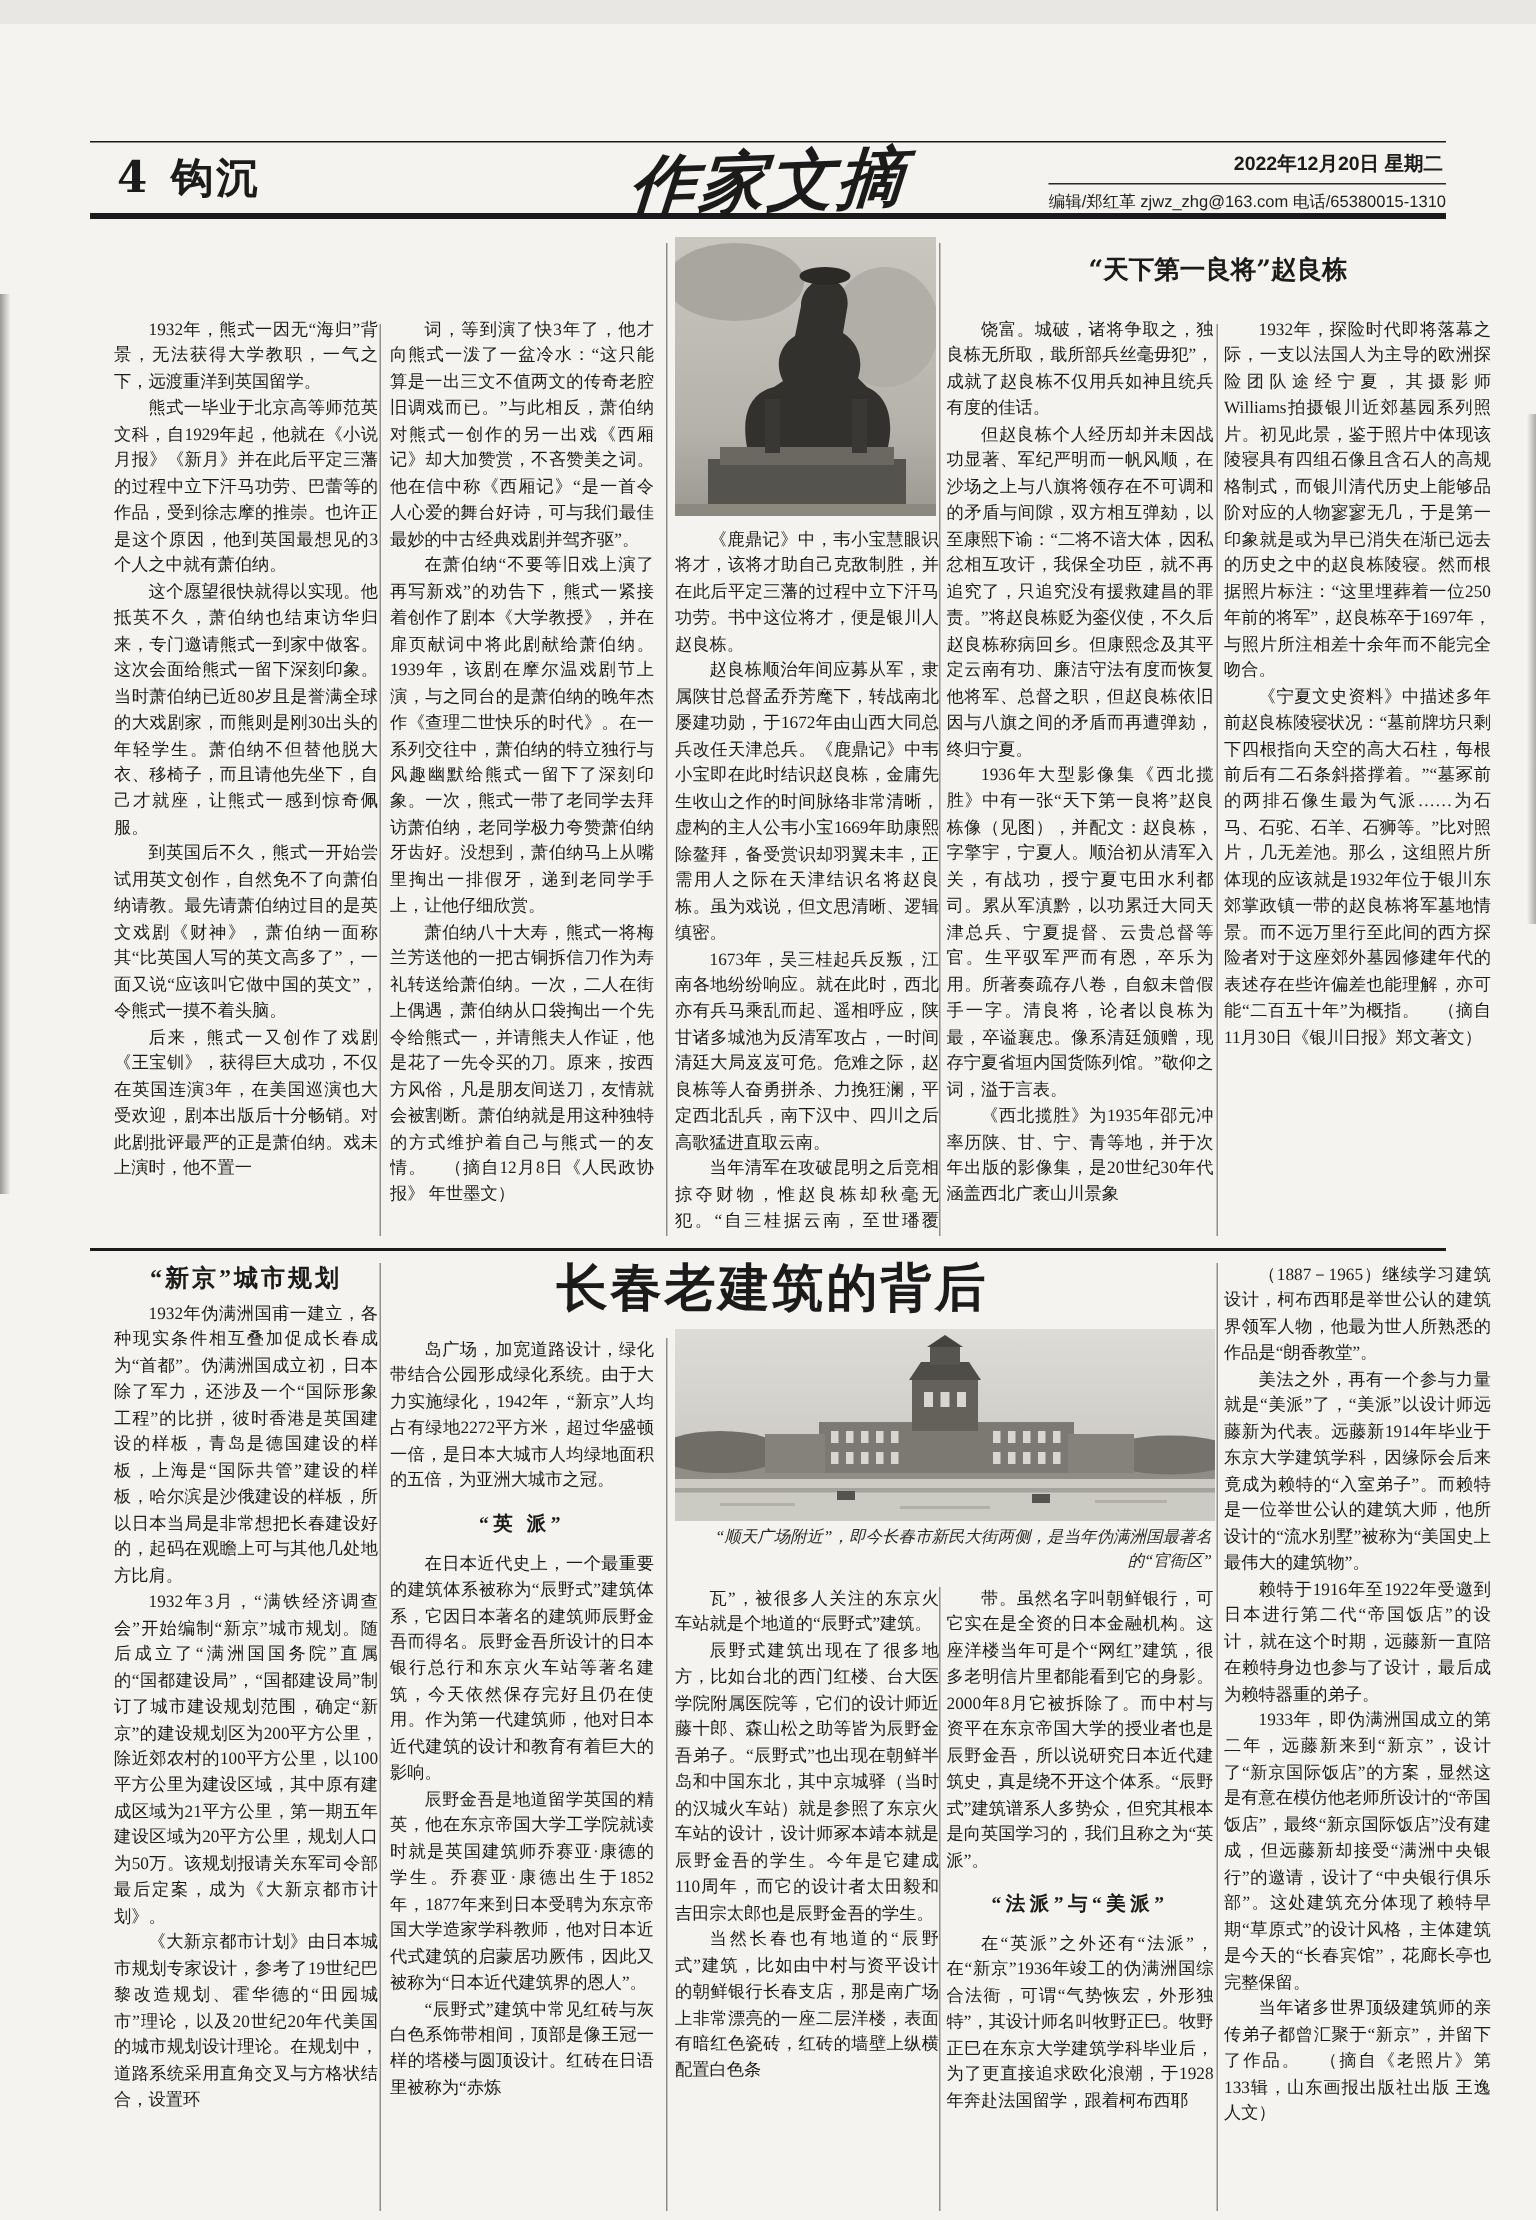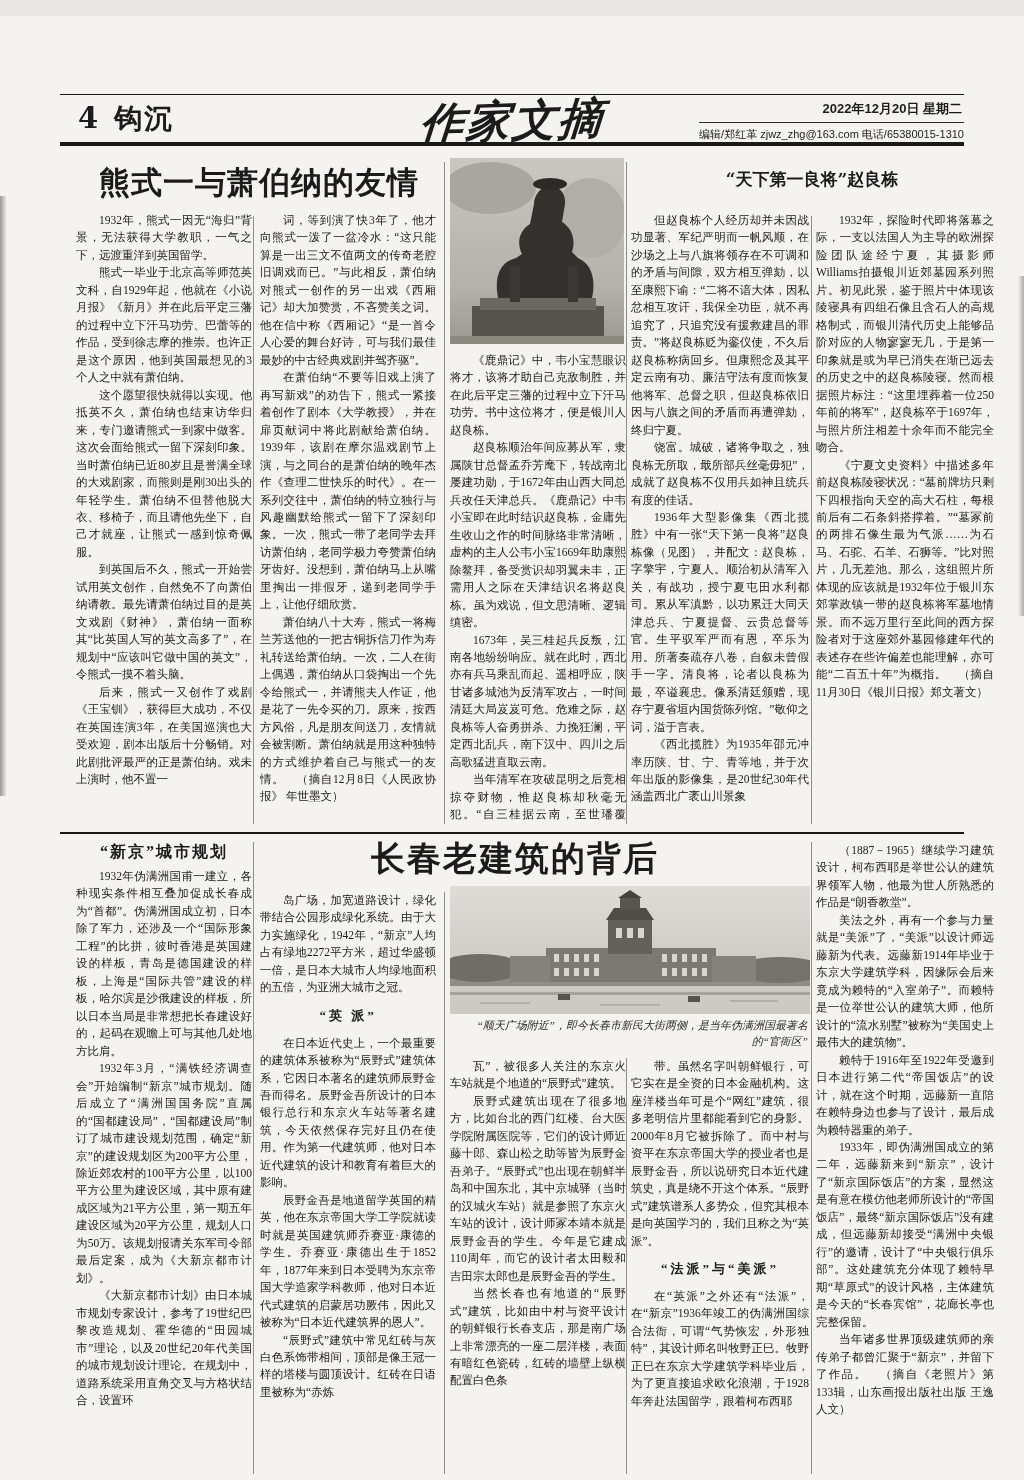--- a/index.html
+++ b/index.html
@@ -36,21 +36,20 @@
   <div class="hdr-left">
     <span class="num">4</span><span>钩沉</span>
   </div>
   <div class="masthead">作家文摘</div>
   <div class="hdr-right">
     <div class="hdr-date">2022年12月20日 星期二</div>
     <div class="hdr-contact">编辑/郑红革 zjwz_zhg@163.com 电话/65380015-1310</div>
   </div>
   <div class="rule" style="left:60px;top:126px;width:904px;height:4px;"></div>
 
-  <div class="art-title" style="left:75px;top:146px;width:368px;font-size:31px;letter-spacing:1px;">熊式一与萧伯纳的友情</div>
   <div class="art-title" style="left:628px;top:152px;width:368px;font-size:17px;">“天下第一良将”赵良栋</div>
 
   <div class="photo" style="left:450px;top:142px;width:174px;height:186px;">
     <svg width="174" height="186" viewBox="0 0 174 186" xmlns="http://www.w3.org/2000/svg">
       <defs>
         <linearGradient id="pbg" x1="0" y1="0" x2="0" y2="1">
           <stop offset="0" stop-color="#c9c7c0"></stop>
             <stop offset="0.7" stop-color="#b3b1aa"></stop>
             <stop offset="1" stop-color="#9a988f"></stop>
         </linearGradient>
@@ -70,38 +69,38 @@
 
   <div class="vrule" style="left:253px;top:200px;height:608px;"></div>
   <div class="vrule" style="left:444px;top:146px;height:662px;"></div>
   <div class="vrule" style="left:626px;top:146px;height:662px;"></div>
   <div class="vrule" style="left:811px;top:200px;height:608px;"></div>
 
   <div class="col" style="left:76px;top:196px;width:176px;height:612px;">
     <p>1932年，熊式一因无“海归”背景，无法获得大学教职，一气之下，远渡重洋到英国留学。</p>
     <p>熊式一毕业于北京高等师范英文科，自1929年起，他就在《小说月报》《新月》并在此后平定三藩的过程中立下汗马功劳、巴蕾等的作品，受到徐志摩的推崇。也许正是这个原因，他到英国最想见的3个人之中就有萧伯纳。</p>
     <p>这个愿望很快就得以实现。他抵英不久，萧伯纳也结束访华归来，专门邀请熊式一到家中做客。这次会面给熊式一留下深刻印象。当时萧伯纳已近80岁且是誉满全球的大戏剧家，而熊则是刚30出头的年轻学生。萧伯纳不但替他脱大衣、移椅子，而且请他先坐下，自己才就座，让熊式一感到惊奇佩服。</p>
-    <p>到英国后不久，熊式一开始尝试用英文创作，自然免不了向萧伯纳请教。最先请萧伯纳过目的是英文戏剧《财神》，萧伯纳一面称其“比英国人写的英文高多了”，在规划中“应该叫它做中国的英文”，令熊式一摸不着头脑。</p>
+    <p>到英国后不久，熊式一开始尝试用英文创作，自然免不了向萧伯纳请教。最先请萧伯纳过目的是英文戏剧《财神》，萧伯纳一面称其“比英国人写的英文高多了”，一面又说“应该叫它做中国的英文”，令熊式一摸不着头脑。</p>
     <p>后来，熊式一又创作了戏剧《王宝钏》，获得巨大成功，不仅在英国连演3年，在美国巡演也大受欢迎，剧本出版后十分畅销。对此剧批评最严的正是萧伯纳。戏未上演时，他不置一</p>
   </div>
   <div class="col" style="left:260px;top:196px;width:176px;height:612px;">
     <p>词，等到演了快3年了，他才向熊式一泼了一盆冷水：“这只能算是一出三文不值两文的传奇老腔旧调戏而已。”与此相反，萧伯纳对熊式一创作的另一出戏《西厢记》却大加赞赏，不吝赞美之词。他在信中称《西厢记》“是一首令人心爱的舞台好诗，可与我们最佳最妙的中古经典戏剧并驾齐驱”。</p>
     <p>在萧伯纳“不要等旧戏上演了再写新戏”的劝告下，熊式一紧接着创作了剧本《大学教授》，并在扉页献词中将此剧献给萧伯纳。1939年，该剧在摩尔温戏剧节上演，与之同台的是萧伯纳的晚年杰作《查理二世快乐的时代》。在一系列交往中，萧伯纳的特立独行与风趣幽默给熊式一留下了深刻印象。一次，熊式一带了老同学去拜访萧伯纳，老同学极力夸赞萧伯纳牙齿好。没想到，萧伯纳马上从嘴里掏出一排假牙，递到老同学手上，让他仔细欣赏。</p>
     <p>萧伯纳八十大寿，熊式一将梅兰芳送他的一把古铜拆信刀作为寿礼转送给萧伯纳。一次，二人在街上偶遇，萧伯纳从口袋掏出一个先令给熊式一，并请熊夫人作证，他是花了一先令买的刀。原来，按西方风俗，凡是朋友间送刀，友情就会被割断。萧伯纳就是用这种独特的方式维护着自己与熊式一的友情。　（摘自12月8日《人民政协报》 年世墨文）</p>
   </div>
 
   <div class="col" style="left:450px;top:336px;width:176px;height:472px;">
     <p>《鹿鼎记》中，韦小宝慧眼识将才，该将才助自己克敌制胜，并在此后平定三藩的过程中立下汗马功劳。书中这位将才，便是银川人赵良栋。</p>
     <p>赵良栋顺治年间应募从军，隶属陕甘总督孟乔芳麾下，转战南北屡建功勋，于1672年由山西大同总兵改任天津总兵。《鹿鼎记》中韦小宝即在此时结识赵良栋，金庸先生收山之作的时间脉络非常清晰，虚构的主人公韦小宝1669年助康熙除鳌拜，备受赏识却羽翼未丰，正需用人之际在天津结识名将赵良栋。虽为戏说，但文思清晰、逻辑缜密。</p>
     <p>1673年，吴三桂起兵反叛，江南各地纷纷响应。就在此时，西北亦有兵马乘乱而起、遥相呼应，陕甘诸多城池为反清军攻占，一时间清廷大局岌岌可危。危难之际，赵良栋等人奋勇拼杀、力挽狂澜，平定西北乱兵，南下汉中、四川之后高歌猛进直取云南。</p>
     <p>当年清军在攻破昆明之后竞相掠夺财物，惟赵良栋却秋毫无犯。“自三桂据云南，至世璠覆亡，历年久，子女玉帛充积</p>
   </div>
   <div class="col" style="left:631px;top:196px;width:178px;height:612px;">
+    <p>饶富。城破，诸将争取之，独良栋无所取，戢所部兵丝毫毋犯”，成就了赵良栋不仅用兵如神且统兵有度的佳话。</p>
     <p>但赵良栋个人经历却并未因战功显著、军纪严明而一帆风顺，在沙场之上与八旗将领存在不可调和的矛盾与间隙，双方相互弹劾，以至康熙下谕：“二将不谙大体，因私忿相互攻讦，我保全功臣，就不再追究了，只追究没有援救建昌的罪责。”将赵良栋贬为銮仪使，不久后赵良栋称病回乡。但康熙念及其平定云南有功、廉洁守法有度而恢复他将军、总督之职，但赵良栋依旧因与八旗之间的矛盾而再遭弹劾，终归宁夏。</p>
-    <p>饶富。城破，诸将争取之，独良栋无所取，戢所部兵丝毫毋犯”，成就了赵良栋不仅用兵如神且统兵有度的佳话。</p>
     <p>1936年大型影像集《西北揽胜》中有一张“天下第一良将”赵良栋像（见图），并配文：赵良栋，字擎宇，宁夏人。顺治初从清军入关，有战功，授宁夏屯田水利都司。累从军滇黔，以功累迁大同天津总兵、宁夏提督、云贵总督等官。生平驭军严而有恩，卒乐为用。所著奏疏存八卷，自叙未曾假手一字。清良将，论者以良栋为最，卒谥襄忠。像系清廷颁赠，现存宁夏省垣内国货陈列馆。”敬仰之词，溢于言表。</p>
     <p>《西北揽胜》为1935年邵元冲率历陕、甘、宁、青等地，并于次年出版的影像集，是20世纪30年代涵盖西北广袤山川景象</p>
   </div>
   <div class="col" style="left:816px;top:196px;width:178px;height:612px;">
     <p>1932年，探险时代即将落幕之际，一支以法国人为主导的欧洲探险团队途经宁夏，其摄影师Williams拍摄银川近郊墓园系列照片。初见此景，鉴于照片中体现该陵寝具有四组石像且含石人的高规格制式，而银川清代历史上能够品阶对应的人物寥寥无几，于是第一印象就是或为早已消失在渐已远去的历史之中的赵良栋陵寝。然而根据照片标注：“这里埋葬着一位250年前的将军”，赵良栋卒于1697年，与照片所注相差十余年而不能完全吻合。</p>
     <p>《宁夏文史资料》中描述多年前赵良栋陵寝状况：“墓前牌坊只剩下四根指向天空的高大石柱，每根前后有二石条斜搭撑着。”“墓冢前的两排石像生最为气派……为石马、石驼、石羊、石狮等。”比对照片，几无差池。那么，这组照片所体现的应该就是1932年位于银川东郊掌政镇一带的赵良栋将军墓地情景。而不远万里行至此间的西方探险者对于这座郊外墓园修建年代的表述存在些许偏差也能理解，亦可能“二百五十年”为概指。　（摘自11月30日《银川日报》郑文著文）</p>
   </div>
 
   <div class="rule" style="left:60px;top:816px;width:904px;height:2px;"></div>
 

